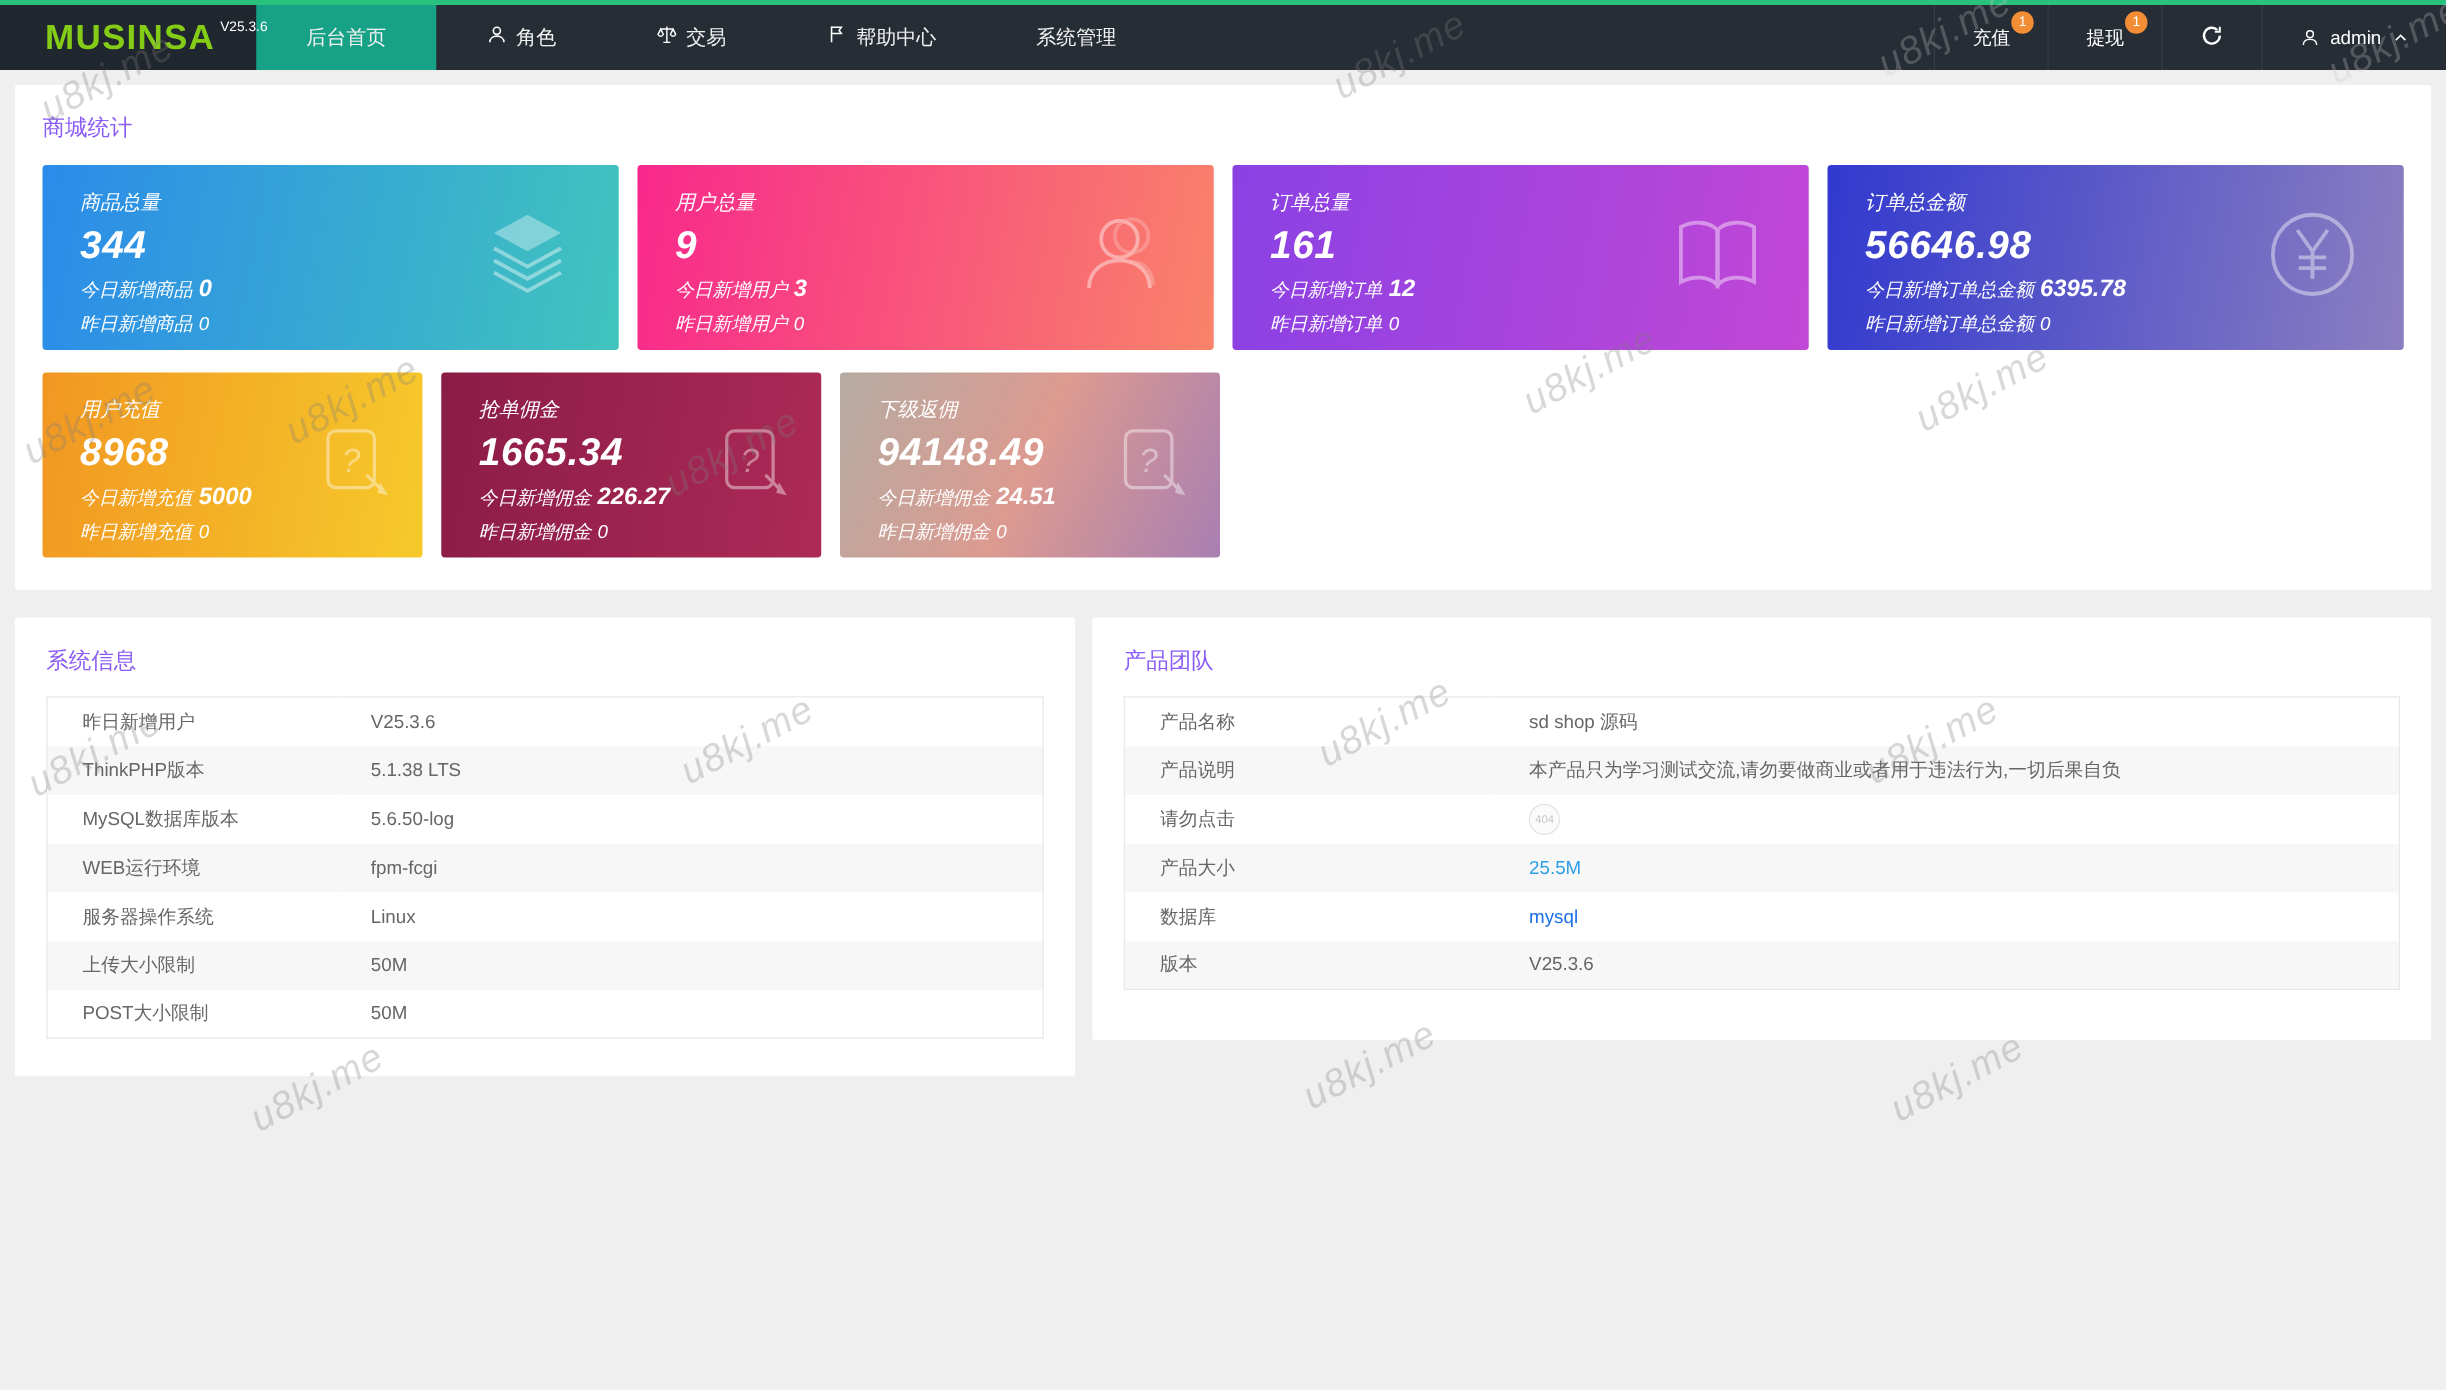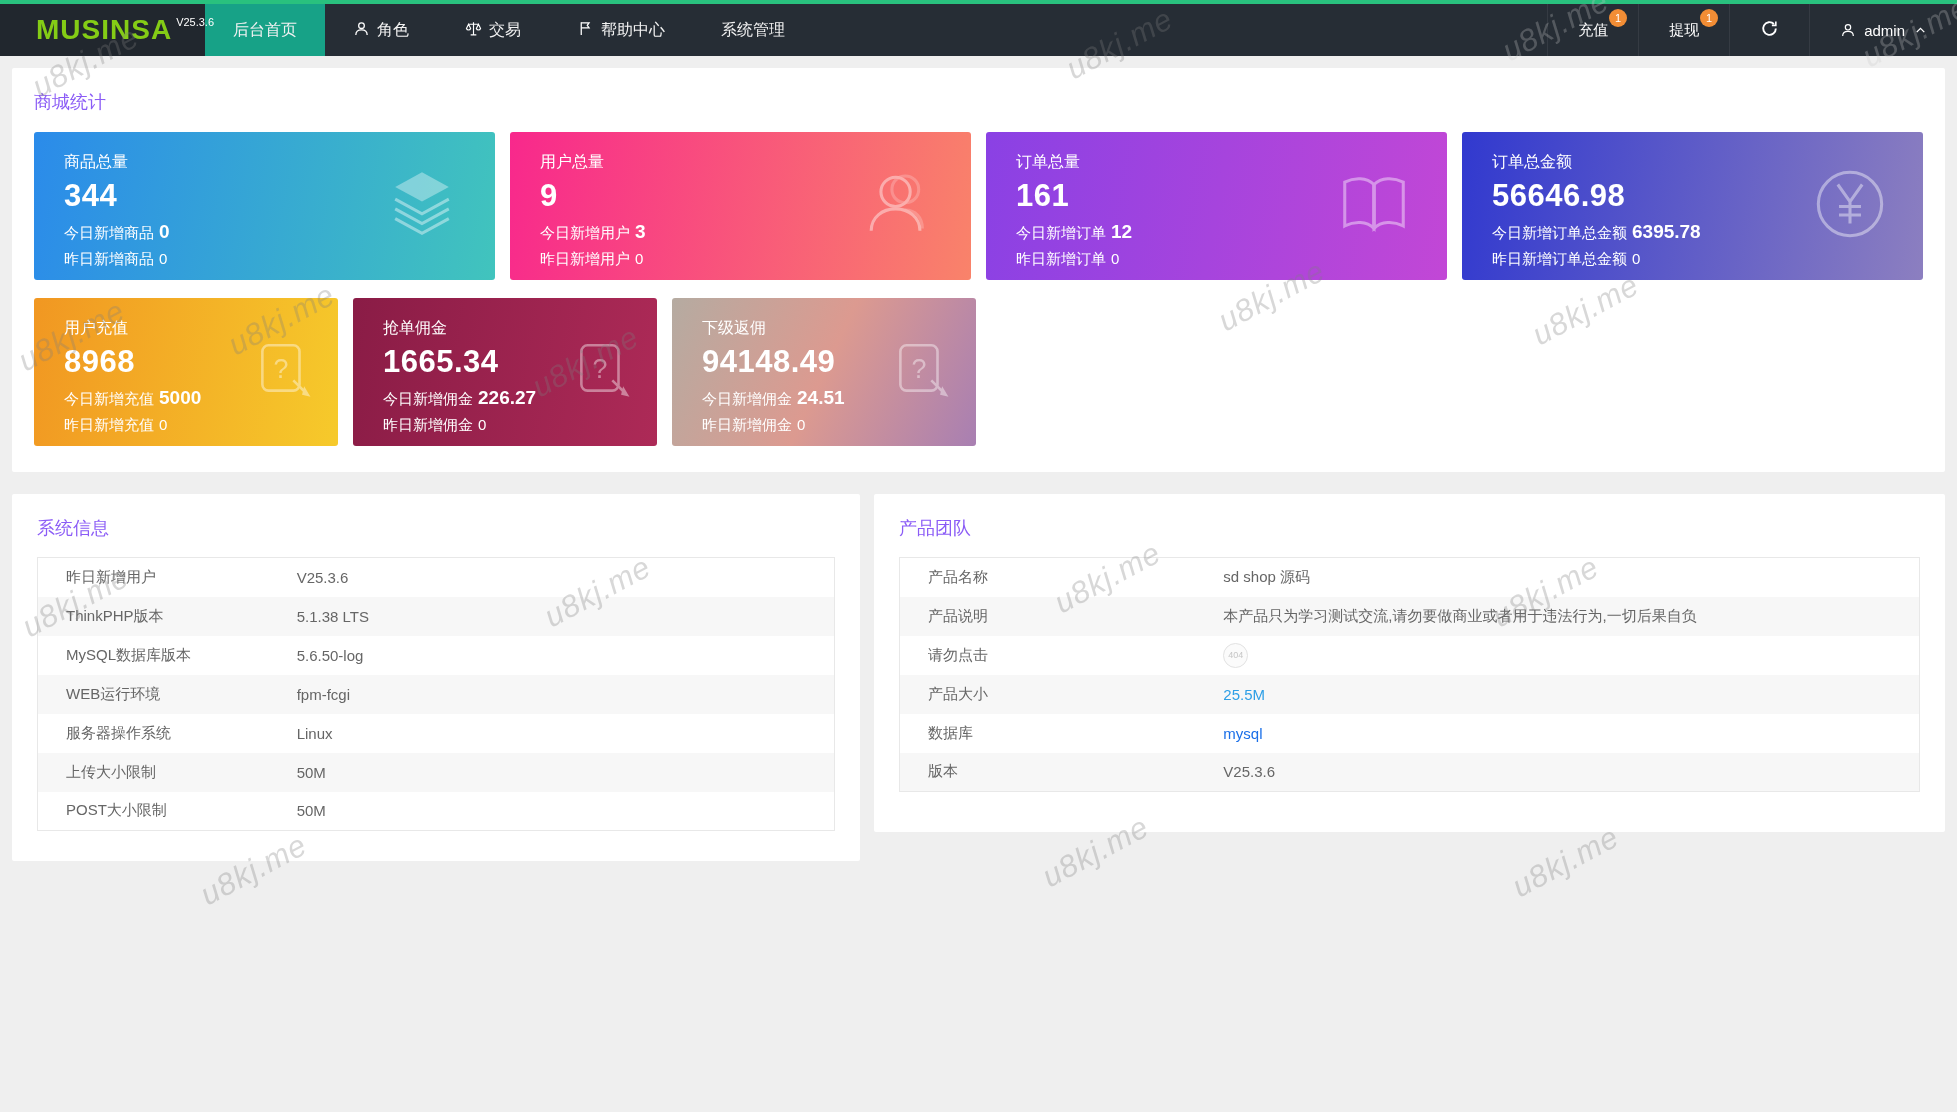--- a/index.html
+++ b/index.html
@@ -16,21 +16,21 @@
     height:56px; background:#262d35; border-top:4px solid #29c17e;
     display:flex; align-items:stretch; position:relative; z-index:10;
   }
   .logo-zone {
     width:205px; background:#21272e; display:flex; align-items:center; padding-left:36px;
   }
   .logo-text { color:#84cc16; font-size:28px; font-weight:600; letter-spacing:1px; }
   .logo-ver { color:#fff; font-size:11px; margin-left:4px; position:relative; top:-8px; font-weight:400; }
   .nav-menu { display:flex; align-items:stretch; }
   .nav-item {
-    display:flex; align-items:center; padding:0 28px; color:#f2f2f2; font-size:16px; cursor:pointer;
+    display:flex; align-items:center; padding:0 40px; color:#f2f2f2; font-size:16px; cursor:pointer;
   }
   .nav-item.active { background:#17a287; }
   .nav-item svg { width:17px; height:17px; margin-right:7px; }
   .nav-right { margin-left:auto; display:flex; align-items:stretch; }
   .nav-action {
     position:relative; display:flex; align-items:center; padding:0 30px;
     color:#fff; font-size:15px; border-left:1px solid rgba(255,255,255,0.07); cursor:pointer;
   }
   .nav-badge {
     position:absolute; top:5px; right:11px; min-width:18px; height:18px; line-height:18px;
@@ -42,21 +42,21 @@
 
   
   .content { padding:12px; }
   .panel { background:#fff; border-radius:2px; }
   .panel-title { font-size:18px; color:#8b5cf6; }
 
   .stats-panel { padding:22px 22px 26px; margin-bottom:22px; }
   .cards-row { display:flex; gap:15px; margin-top:18px; }
   .card {
     height:148px; border-radius:3px; position:relative; color:#fff;
-    padding:20px 0 0 30px; overflow:hidden;
+    padding:20px 0 0 30px; overflow:hidden;font-style:italic;
   }
   .row1 .card { flex:1; }
   .row2 .card { width:304px; flex:none; }
   .card-title { font-size:16px; font-weight:400; }
   .card-value { font-size:31px; font-weight:bold; margin-top:5px; letter-spacing:0.5px; }
   .card-sub { font-size:15px; margin-top:7px; }
   .card-sub b { font-size:19px; margin-left:5px; font-weight:bold; }
   .card-sub span.plain { margin-left:5px; }
   .card-icon {
     position:absolute; right:34px; top:50%; transform:translateY(-50%); opacity:0.42; color:#fff;

